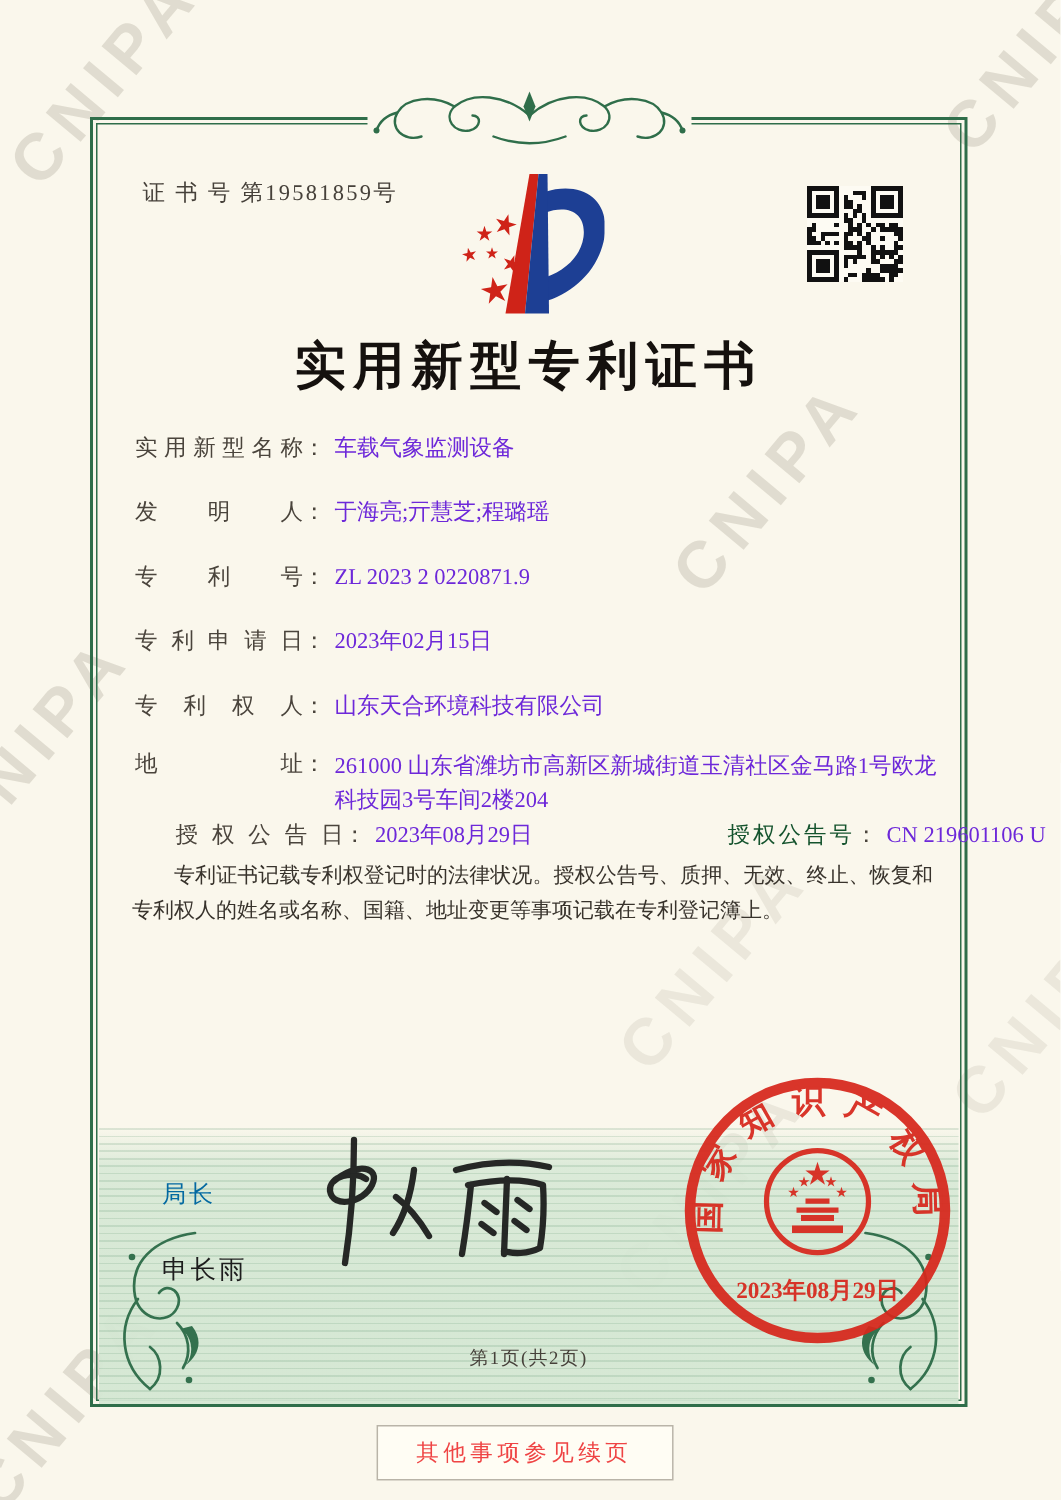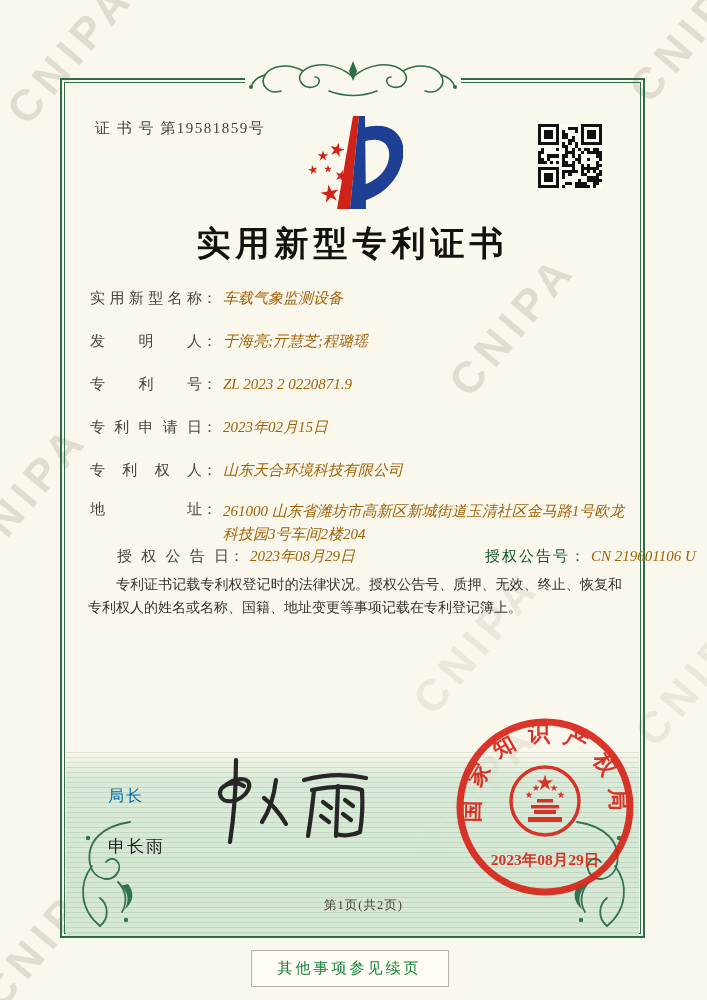--- a/index.html
+++ b/index.html
@@ -48,35 +48,35 @@
   .title{
     position:absolute; left:60px; top:221px; width:585px; text-align:center;
     font-size:34px; font-weight:bold; letter-spacing:5px; color:#15110e;
   }
   .row{ position:absolute; left:90px; font-size:15px; color:#403a33; white-space:nowrap; }
   .row .lbl{
     display:inline-block; width:112px; text-align:justify; text-align-last:justify;
     color:#4a443c; vertical-align:top;
   }
   .row .colon{ margin:0 6px 0 0; color:#4a443c; }
-  .row .val{ color:#a16207;font-style:italic; }
+  .row .val{ color:#6d28d9; }
   .row .val.wrap{ display:inline-block; width:408px; white-space:normal; line-height:1.55; vertical-align:top; }
   .pair2{ position:absolute; left:368px; top:0; }
   .pair2 .lbl2{ letter-spacing:2px; color:#14532d; }
   .paras{ position:absolute; left:88px; top:574px; width:534px; }
   .paras p{ margin:0 0 10px 0; text-indent:2em; font-size:14px; line-height:1.62; text-align:justify; color:#38332c; }
   .sig-role{ position:absolute; left:108px; top:786px; font-family:"Liberation Sans","DejaVu Sans",sans-serif; font-size:16px; color:#0369a1; letter-spacing:2px; }
   .sig-name{ position:absolute; left:108px; top:818px; font-family:"Liberation Sans","DejaVu Sans",sans-serif; font-size:17px; color:#1d1d1d; letter-spacing:2px;margin-top:17px; }
   .sig-hand{ position:absolute; left:192px; top:750px; }
   .seal{ position:absolute; left:450px; top:712px; width:190px; height:190px; }
-  .page-num{ position:absolute; left:60px; top:897px; width:585px; text-align:center; font-size:12.5px; color:#46413a; letter-spacing:1px;padding-left:11px; }
+  .page-num{ position:absolute; left:60px; top:897px; width:585px; text-align:center; font-size:12.5px; color:#46413a; letter-spacing:1px; }
   .cont-box{
     position:absolute; left:50%; top:950px; transform:translateX(-52%);
     border:1px solid #b9b4a8; background:#fffdf4;
-    padding:8px 26px; font-size:15px; letter-spacing:3px; color:#15803d; z-index:3;
+    padding:8px 26px; font-size:15px; letter-spacing:3px; color:#ef4444; z-index:3;
   }
 </style>
 </head>
 <body>
 
 <div class="page">
 
   <span class="wm" style="left:-14px; top:28px;">CNIPA</span>
   <span class="wm" style="left:608px; top:6px;">CNIPA</span>
   <span class="wm" style="left:428px; top:300px;">CNIPA</span>

